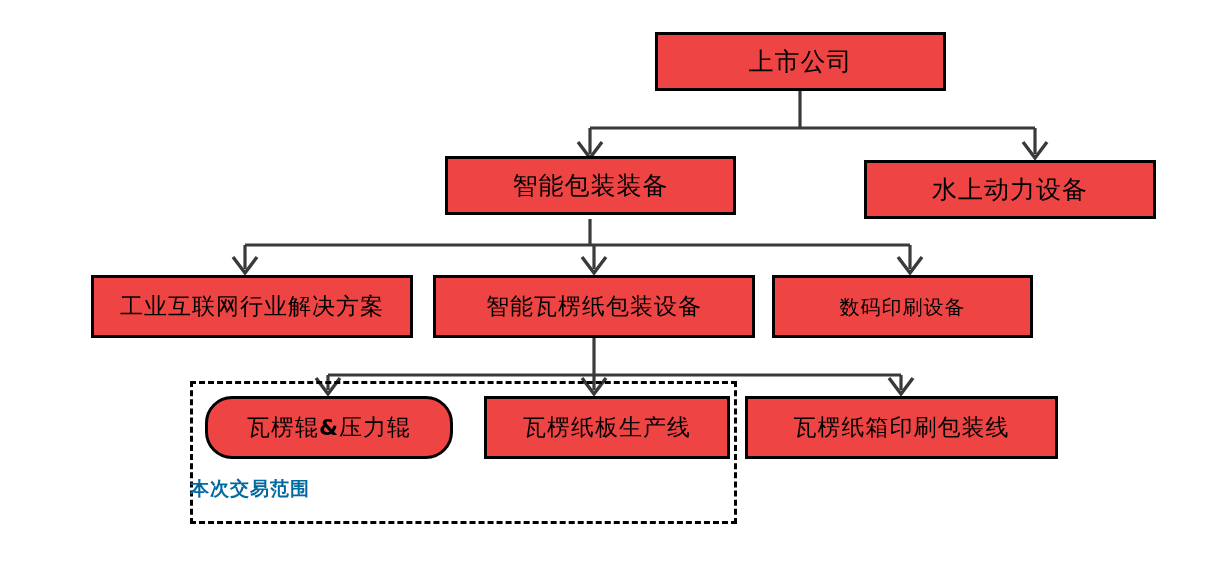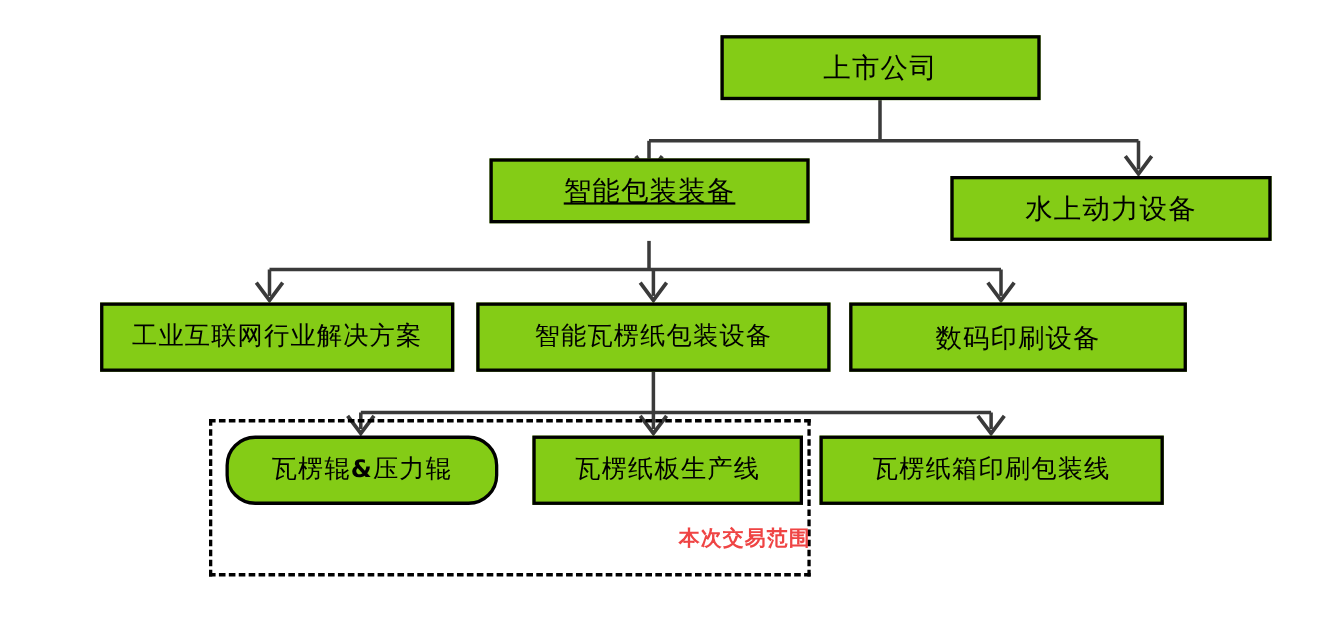--- a/index.html
+++ b/index.html
@@ -12,67 +12,67 @@
   #diagram{position:relative;width:1222px;height:574px;}
 
   svg#connectors{
     position:absolute;left:0;top:0;width:1222px;height:574px;
     pointer-events:none;
   }
 
   .node{
     position:absolute;
     box-sizing:border-box;
-    background:#84cc16;
+    background:#ef4444;
     border:3px solid #000000;
     display:flex;align-items:center;justify-content:center;
     text-align:center;
     color:#000000;
     font-family:"DejaVu Serif","Liberation Serif",serif;
     line-height:1;
     white-space:nowrap;
     letter-spacing:1px;
   }
   .node span{display:inline-block;}
 
   
   #n-listed{left:655px;top:32px;width:291px;height:59px;font-size:25px;}
 
   
-  #n-smart-pack{left:445px;top:144px;width:291px;height:59px;font-size:25px;text-decoration:underline;}
+  #n-smart-pack{left:445px;top:156px;width:291px;height:59px;font-size:25px;}
   #n-marine{left:864px;top:160px;width:292px;height:59px;font-size:25px;}
 
   
   #n-iiot{left:91px;top:275px;width:322px;height:63px;font-size:23px;}
   #n-corrugated-eq{left:433px;top:275px;width:322px;height:63px;font-size:23px;}
-  #n-digital-print{left:772px;top:275px;width:307px;height:63px;font-size:24px;}
+  #n-digital-print{left:772px;top:275px;width:261px;height:63px;font-size:20px;}
 
   
   #n-roller{left:205px;top:396px;width:248px;height:63px;font-size:23px;border-radius:27px;}
   #n-board-line{left:472px;top:396px;width:246px;height:63px;font-size:23px;margin-left:12px;}
   #n-carton-line{left:745px;top:396px;width:313px;height:63px;font-size:23px;}
 
   .amp{font-family:"DejaVu Sans","Liberation Sans",sans-serif;font-weight:bold;font-size:0.95em;}
 
   
   #scope-region{
     position:absolute;
     left:190px;top:381px;width:547px;height:143px;
     box-sizing:border-box;
     border:3px dashed #000000;
     background:transparent;
   }
   #scope-label{
     position:absolute;
     left:190px;top:476px;width:547px;
-    text-align:right;
+    text-align:left;
     font-family:"DejaVu Sans","Liberation Sans",sans-serif;
     font-weight:bold;
     font-size:19px;
-    color:#ef4444;
+    color:#0369a1;
     letter-spacing:1px;
   }
 </style>
 </head>
 <body>
 
 <div id="diagram">
 
   <svg id="connectors" viewBox="0 0 1222 574" xmlns="http://www.w3.org/2000/svg">
     <g fill="none" stroke="#3a3a3a" stroke-width="3.2" stroke-linecap="butt">

